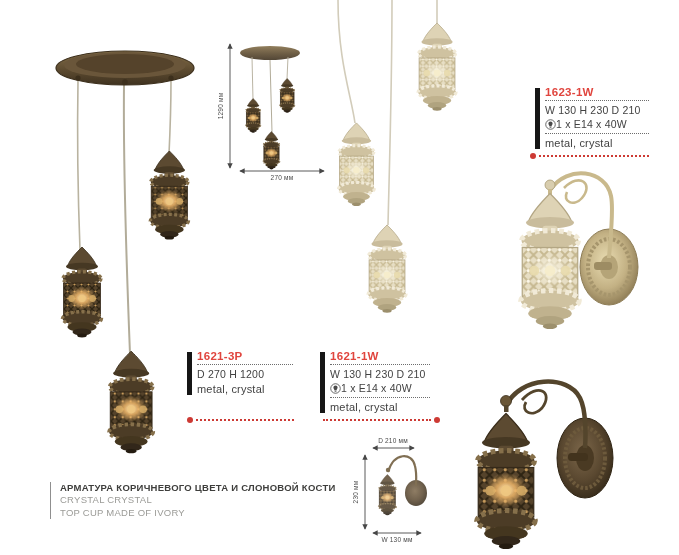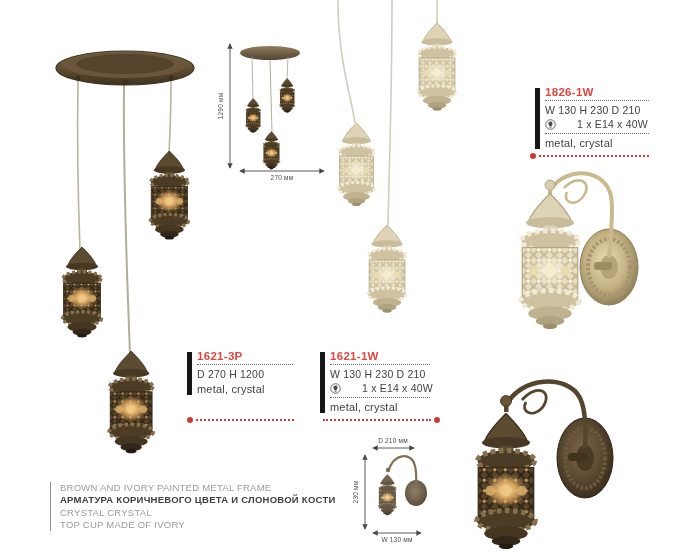--- a/index.html
+++ b/index.html
@@ -7,21 +7,21 @@
           font-family:"Liberation Sans",sans-serif;}
   .abs{position:absolute;}
 
   
   .spec{position:absolute;color:#424242;}
   .spec .bar{position:absolute;left:0;top:2px;bottom:0;width:4.5px;background:#161616;}
   .spec .rows{margin-left:10px;}
   .spec .code{color:#e0453e;font-weight:bold;font-size:11.5px;line-height:12px;
               padding-bottom:2px;border-bottom:1.5px dotted #6d6d6d;letter-spacing:.3px;}
   .spec .dims{font-size:10.5px;line-height:12px;padding-top:3px;letter-spacing:.2px;white-space:nowrap;}
-  .spec .bulbs{display:flex;align-items:center;gap:21px;font-size:10.5px;line-height:12px;
+  .spec .bulbs{display:flex;align-items:center;gap:0;font-size:10.5px;line-height:12px;
                padding:2px 0 3px;border-bottom:1.5px dotted #6d6d6d;letter-spacing:.2px;white-space:nowrap;}
   .spec .mats{font-size:11px;line-height:12px;padding-top:3px;letter-spacing:.2px;}
   .bulb-ic{display:inline-flex;width:11px;height:11px;color:#4a4a4a;flex:none;}
 
   
   .leader{position:absolute;height:5px;border-top:2px dotted #cd3a34;}
   .leader::before{content:"";position:absolute;top:-4px;width:6px;height:6px;border-radius:50%;background:#cd3a34;}
   .dot-left::before{left:-9px;}
   .dot-right::before{right:-9px;}
 
@@ -151,21 +151,21 @@
     <path d="M67,0 C67,90 64,180 63,225" stroke="#d2ccba" stroke-width="1.6" fill="none"></path>
     <path d="M112,0 L112,23" stroke="#d2ccba" stroke-width="1.6" fill="none"></path>
     <use href="#lantI" xlink:href="#lantI" transform="translate(81,22) scale(0.97)"></use>
     <use href="#lantI" xlink:href="#lantI" transform="translate(2,122) scale(0.92)"></use>
     <use href="#lantI" xlink:href="#lantI" transform="translate(31,224) scale(0.97)"></use>
   </svg>
 
   <div class="spec" style="left:535px;top:86px;width:114px">
     <div class="bar"></div>
     <div class="rows">
-      <div class="code">1826-1W</div>
+      <div class="code">1623-1W</div>
       <div class="dims">W 130 H 230 D 210</div>
       <div class="bulbs">
         <span class="bulb-ic">
           <svg viewBox="0 0 12 12" width="11" height="11">
             <circle cx="6" cy="6" r="5.2" fill="none" stroke="currentColor" stroke-width=".9"></circle>
             <path d="M6 2.7 a2.3 2.3 0 0 1 2.3 2.3 c0 1.2-.9 1.6-1 2.5 l-2.6 0 c-.1-.9-1-1.3-1-2.5 A2.3 2.3 0 0 1 6 2.7 Z" fill="currentColor"></path>
             <path d="M4.8 8.4 h2.4 M5.1 9.3 h1.8" stroke="currentColor" stroke-width=".7" fill="none"></path>
           </svg>
         </span>
         <span>1 x E14 x 40W</span>
@@ -239,19 +239,18 @@
     <path d="M56,34 C70,4 118,2 130,26 C136,38 136,62 135,76" fill="none" stroke="#54452c" stroke-width="4.5"></path>
     <path d="M72,28 C88,10 104,20 92,36 C83,46 70,40 76,30" fill="none" stroke="#54452c" stroke-width="2.8"></path>
     <circle cx="56" cy="29" r="5.5" fill="#6a5636" stroke="#3a2d1b" stroke-width=".8"></circle>
     <rect x="54" y="33" width="4.5" height="7" fill="#54452c"></rect>
     <rect x="118" y="80" width="20" height="9" rx="3.5" fill="#423categories" fill-opacity="0"></rect>
     <rect x="118" y="81" width="20" height="8" rx="3.5" fill="#42331d"></rect>
     <use href="#lantB" xlink:href="#lantB" transform="translate(8,40) scale(1.5)"></use>
   </svg>
 
   <div class="features" style="left:50px;top:482px;width:350px">
-    <div class="feat en">BROWN AND IVORY PAINTED METAL FRAME</div>
     <div class="feat ru">АРМАТУРА КОРИЧНЕВОГО ЦВЕТА И СЛОНОВОЙ КОСТИ</div>
     <div class="feat en">CRYSTAL CRYSTAL</div>
     <div class="feat en">TOP CUP MADE OF IVORY</div>
   </div>
 
 </div>
 
 </body></html>

